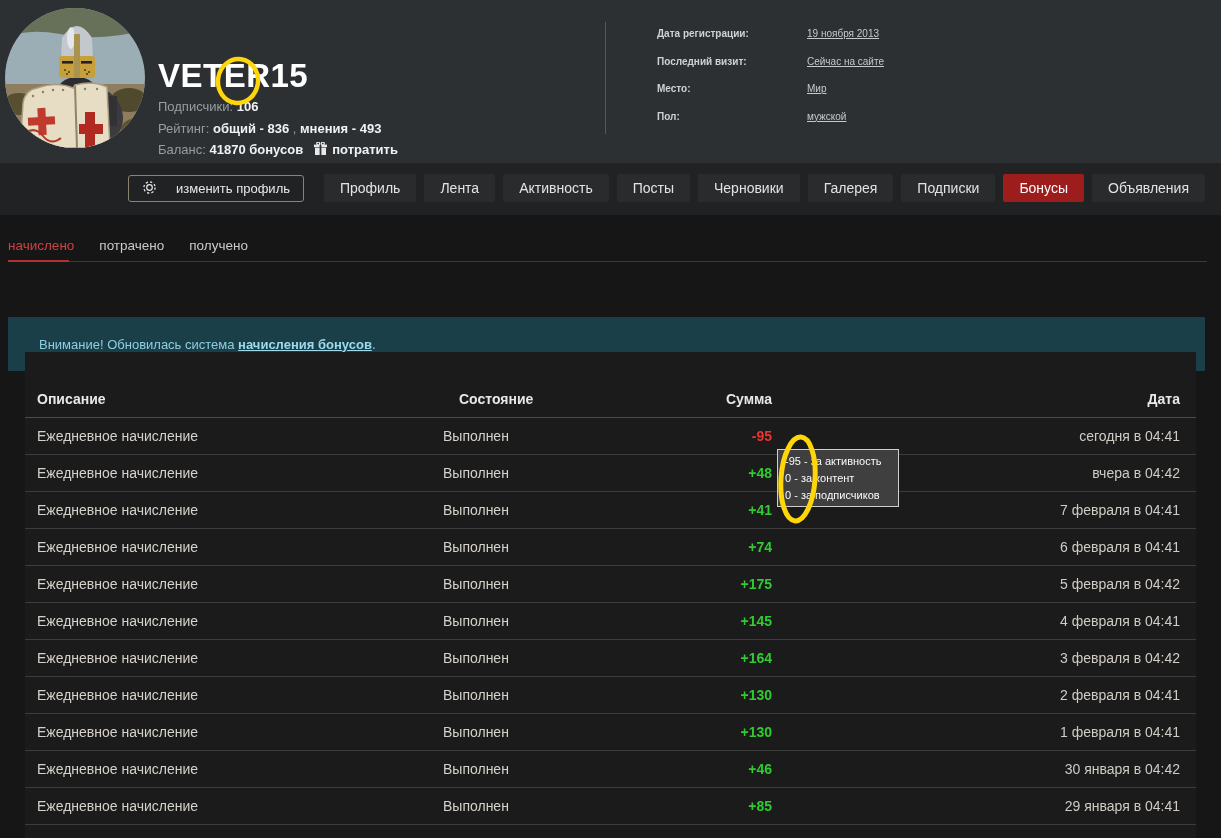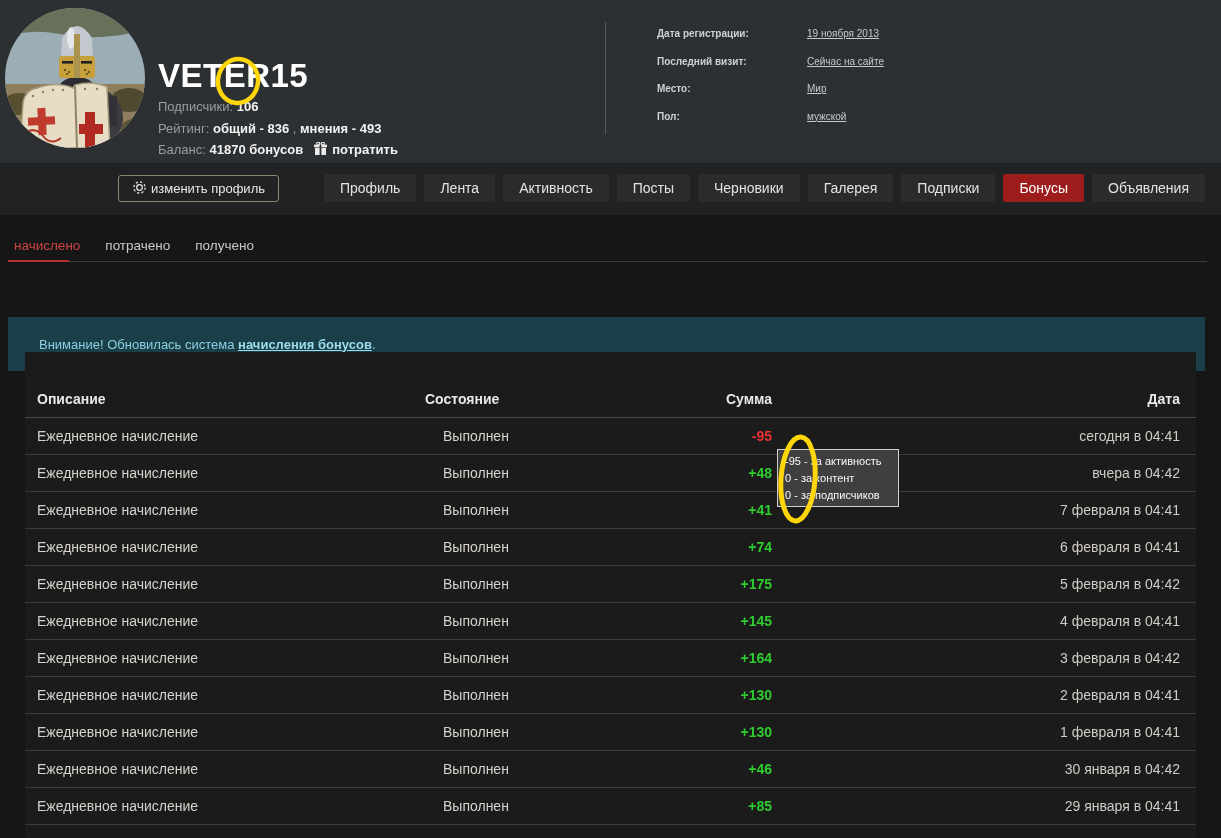--- a/index.html
+++ b/index.html
@@ -34,42 +34,42 @@
     font-size:10px; line-height:18px;
   }
   .info-grid .ilabel { font-weight:bold; color:#cfd2d4; }
   .info-grid .ivalue { color:#c6c9cb;text-decoration:underline; }
   
   .nav-band {
     position:absolute; left:0; top:163px; width:1221px; height:52px;
     background:#202224;
   }
   .edit-btn {
-    position:absolute; left:118px; top:175px; height:27px;
-    display:flex; align-items:center; gap:4px; padding:0 13px;
+    position:absolute; left:128px; top:175px; height:27px;
+    display:flex; align-items:center; gap:19px; padding:0 13px;
     background:transparent; border:1px solid #8a8570; border-radius:3px;
     color:#e8e8e8; font-size:13px; font-family:inherit; cursor:pointer;
   }
   .tabs {
     position:absolute; right:16px; top:174px;
     display:flex; gap:8px;
   }
   .tab {
     height:28px; line-height:28px; padding:0 16px;
     background:#2a2b2d; color:#e3e3e3; font-size:14px;
     border-radius:2px; cursor:pointer; white-space:nowrap;
   }
   .tab.active { background:#9d1c1c; color:#ffffff; }
   
   .subtabs {
     position:absolute; left:8px; top:238px;
     display:flex; gap:25px; font-size:13.5px;
   }
   .subtab { color:#c9c9c9; cursor:pointer; }
-  .subtab.active { color:#cc4343;margin-left:6px; }
+  .subtab.active { color:#cc4343; }
   .subtab-divider { position:absolute; left:8px; top:261px; width:1199px; height:1px; background:#3a3a3a; }
   .subtab-underline { position:absolute; left:8px; top:260px; width:61px; height:2px; background:#b33030; }
   
   .banner {
     position:absolute; left:8px; top:277px; width:1197px; height:54px;
     background:#1a3f48; display:flex; align-items:center; padding-left:31px;
     font-size:13px; color:#8ccfe0;margin-top:40px;
   }
   .banner a { color:#9cdaec; font-weight:bold; text-decoration:underline; cursor:pointer; }
   
@@ -77,21 +77,21 @@
     position:absolute; left:25px; top:352px; width:1171px; height:486px;
     background:#1b1b1b;
   }
   .thead {
     position:relative; height:66px; border-bottom:1px solid #4a4a4a;
   }
   .thead span {
     position:absolute; bottom:10px; font-size:14px; font-weight:bold; color:#e8e8e8;
   }
   .th-desc   { left:12px; }
-  .th-status { left:400px; }
+  .th-status { left:434px; }
   .th-sum    { right:424px; }
   .th-date   { right:16px; }
   .trow {
     position:relative; height:37px; border-bottom:1px solid #3c3c3c;
     font-size:14px;
   }
   .trow span { position:absolute; top:50%; transform:translateY(-50%); white-space:nowrap; }
   .td-desc   { left:12px;  color:#d6d2cb; }
   .td-status { left:418px; color:#d6d2cb; }
   .td-sum    { right:424px; font-weight:bold; }

